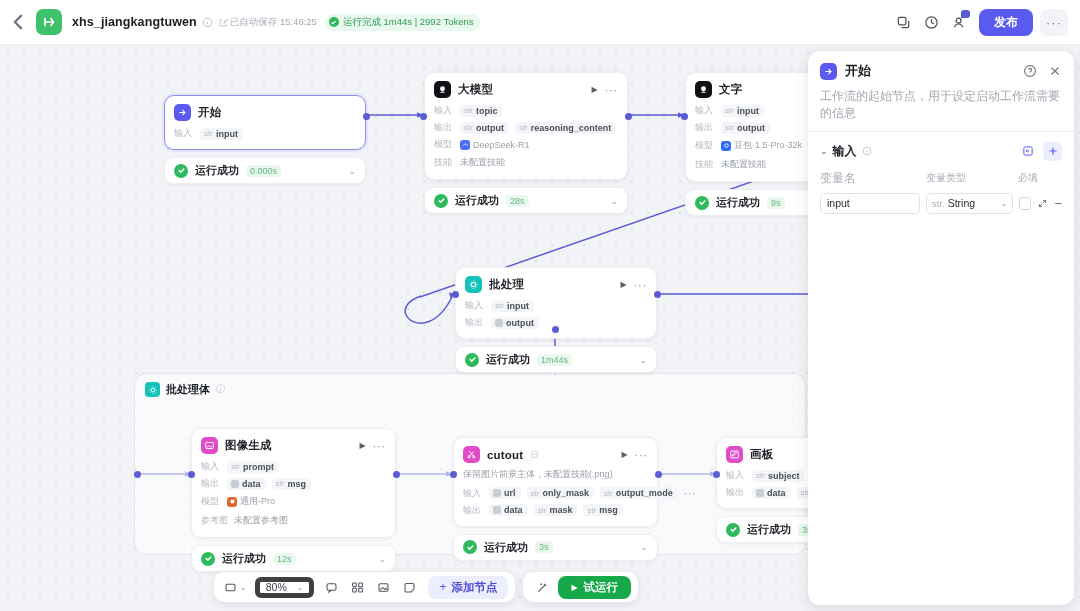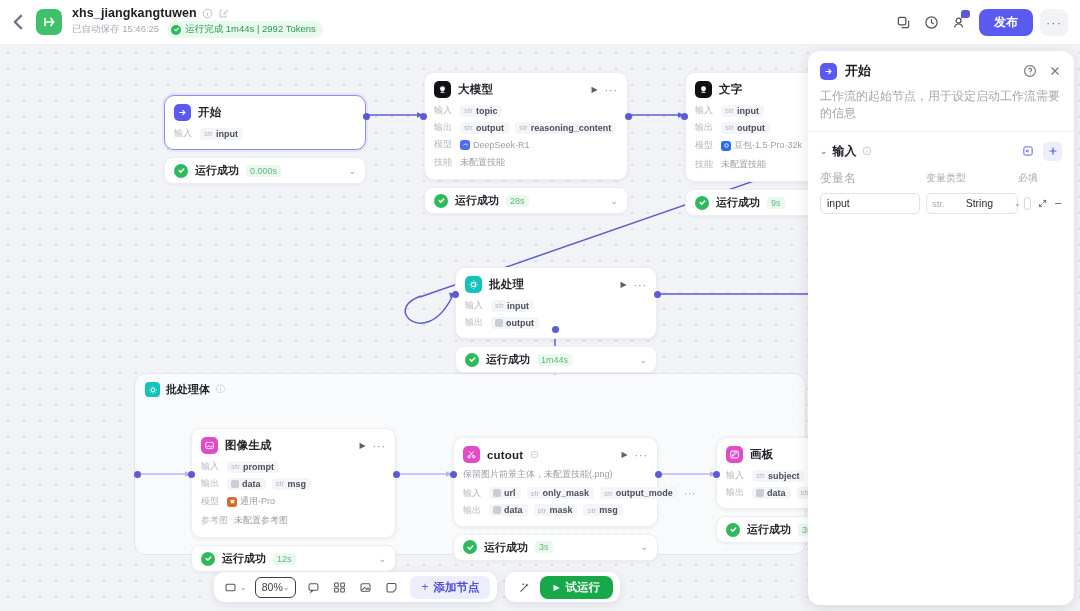--- a/index.html
+++ b/index.html
@@ -21,21 +21,21 @@
   .back-btn {
     width: 22px; height: 30px; display: flex; align-items: center;
     justify-content: center; color: #6b7280; font-size: 14px; cursor: pointer;
   }
   .app-logo {
     width: 26px; height: 26px; border-radius: 7px; background: #3ec16a;
     display: flex; align-items: center; justify-content: center;
     margin-left: 6px; flex: none;
   }
   .app-logo svg { width: 16px; height: 16px; }
-  .title-wrap { margin-left: 10px; display: flex; flex-direction: column; justify-content: center; gap: 1px; }
+  .title-wrap { margin-left: 10px; display: flex; flex-direction: row; justify-content: center; gap: 1px; }
   .title-row { display: flex; align-items: center; gap: 5px; }
   .wf-title { font-size: 12.5px; color: #1b1d21; font-weight: 700; letter-spacing: .1px; }
   .ic-dim { color: #b6bac2; font-size: 10px; display: inline-flex; align-items: center; }
   .ic-dim svg { width: 11px; height: 11px; }
   .meta-row { display: flex; align-items: center; gap: 8px; }
   .saved-txt { font-size: 9.5px; color: #a5a9b3; }
   .run-pill {
     display: inline-flex; align-items: center; gap: 4px;
     background: #e9f9ee; border-radius: 9px; padding: 2px 7px 2px 4px;
   }
@@ -157,21 +157,21 @@
     background: #fff; border-radius: 10px; box-shadow: 0 2px 8px rgba(22,28,45,.1);
     height: 30px; display: flex; align-items: center; padding: 0 7px; gap: 2px;
   }
   .tb-btn {
     height: 22px; min-width: 24px; border-radius: 6px; display: flex; align-items: center;
     justify-content: center; color: #51565f; cursor: pointer; gap: 3px; padding: 0 3px;
   }
   .tb-btn svg { width: 13px; height: 13px; }
   .chev-sm { font-size: 8px; color: #8b9099; }
   .zoom-sel {
-    display: flex; align-items: center; gap: 0; border: 1px solid #404040;
+    display: flex; align-items: center; gap: 10px; border: 5px solid #404040;
     border-radius: 6px; height: 21px; padding: 0 6px; margin: 0 3px; cursor: pointer;
   }
   .zoom-val { font-size: 10.5px; color: #3d424b; }
   .add-node {
     display: flex; align-items: center; gap: 5px; background: #edeefd;
     border-radius: 7px; height: 23px; padding: 0 11px; margin-left: 5px; cursor: pointer;
   }
   .add-node .plus { color: #5a5af0; font-size: 12px; line-height: 1; }
   .add-node .lbl { font-size: 11.5px; font-weight: 700; color: #4b4bd8; }
   .run-btn {
@@ -218,21 +218,21 @@
   .col-head .c2 { width: 92px; font-size: 10px; color: #a8adb6; }
   .col-head .c3 { font-size: 10px; color: #a8adb6; }
   .var-row { display: flex; align-items: center; padding: 6px 12px 0 12px; gap: 6px; }
   .var-input {
     width: 100px; height: 21px; border: 1px solid #dfe2e8; border-radius: 5px;
     font-size: 10.5px; color: #2a2d33; padding: 0 6px; outline: none;
     font-family: "Liberation Sans", sans-serif; background: #fff;
   }
   .var-select {
     width: 92px; height: 21px; border: 1px solid #dfe2e8; border-radius: 5px;
-    display: flex; align-items: center; padding: 0 5px; gap: 21px; cursor: pointer;
+    display: flex; align-items: center; padding: 0 5px; gap: 3px; cursor: pointer;
   }
   .var-select .pre { font-size: 9.5px; color: #a8adb6; }
   .var-select .val { font-size: 10.5px; color: #2a2d33; }
   .var-select .cv { margin-left: auto; color: #8b9099; font-size: 8px; }
   .cbx { width: 13px; height: 13px; border: 1px solid #d3d7df; border-radius: 3px; cursor: pointer; }
   .row-ic { color: #6d727b; display:inline-flex; cursor:pointer; }
   .row-ic svg { width: 11px; height: 11px; }
   .row-minus { color: #6d727b; font-size: 13px; cursor: pointer; line-height: 1; }
 </style>
 </head>

